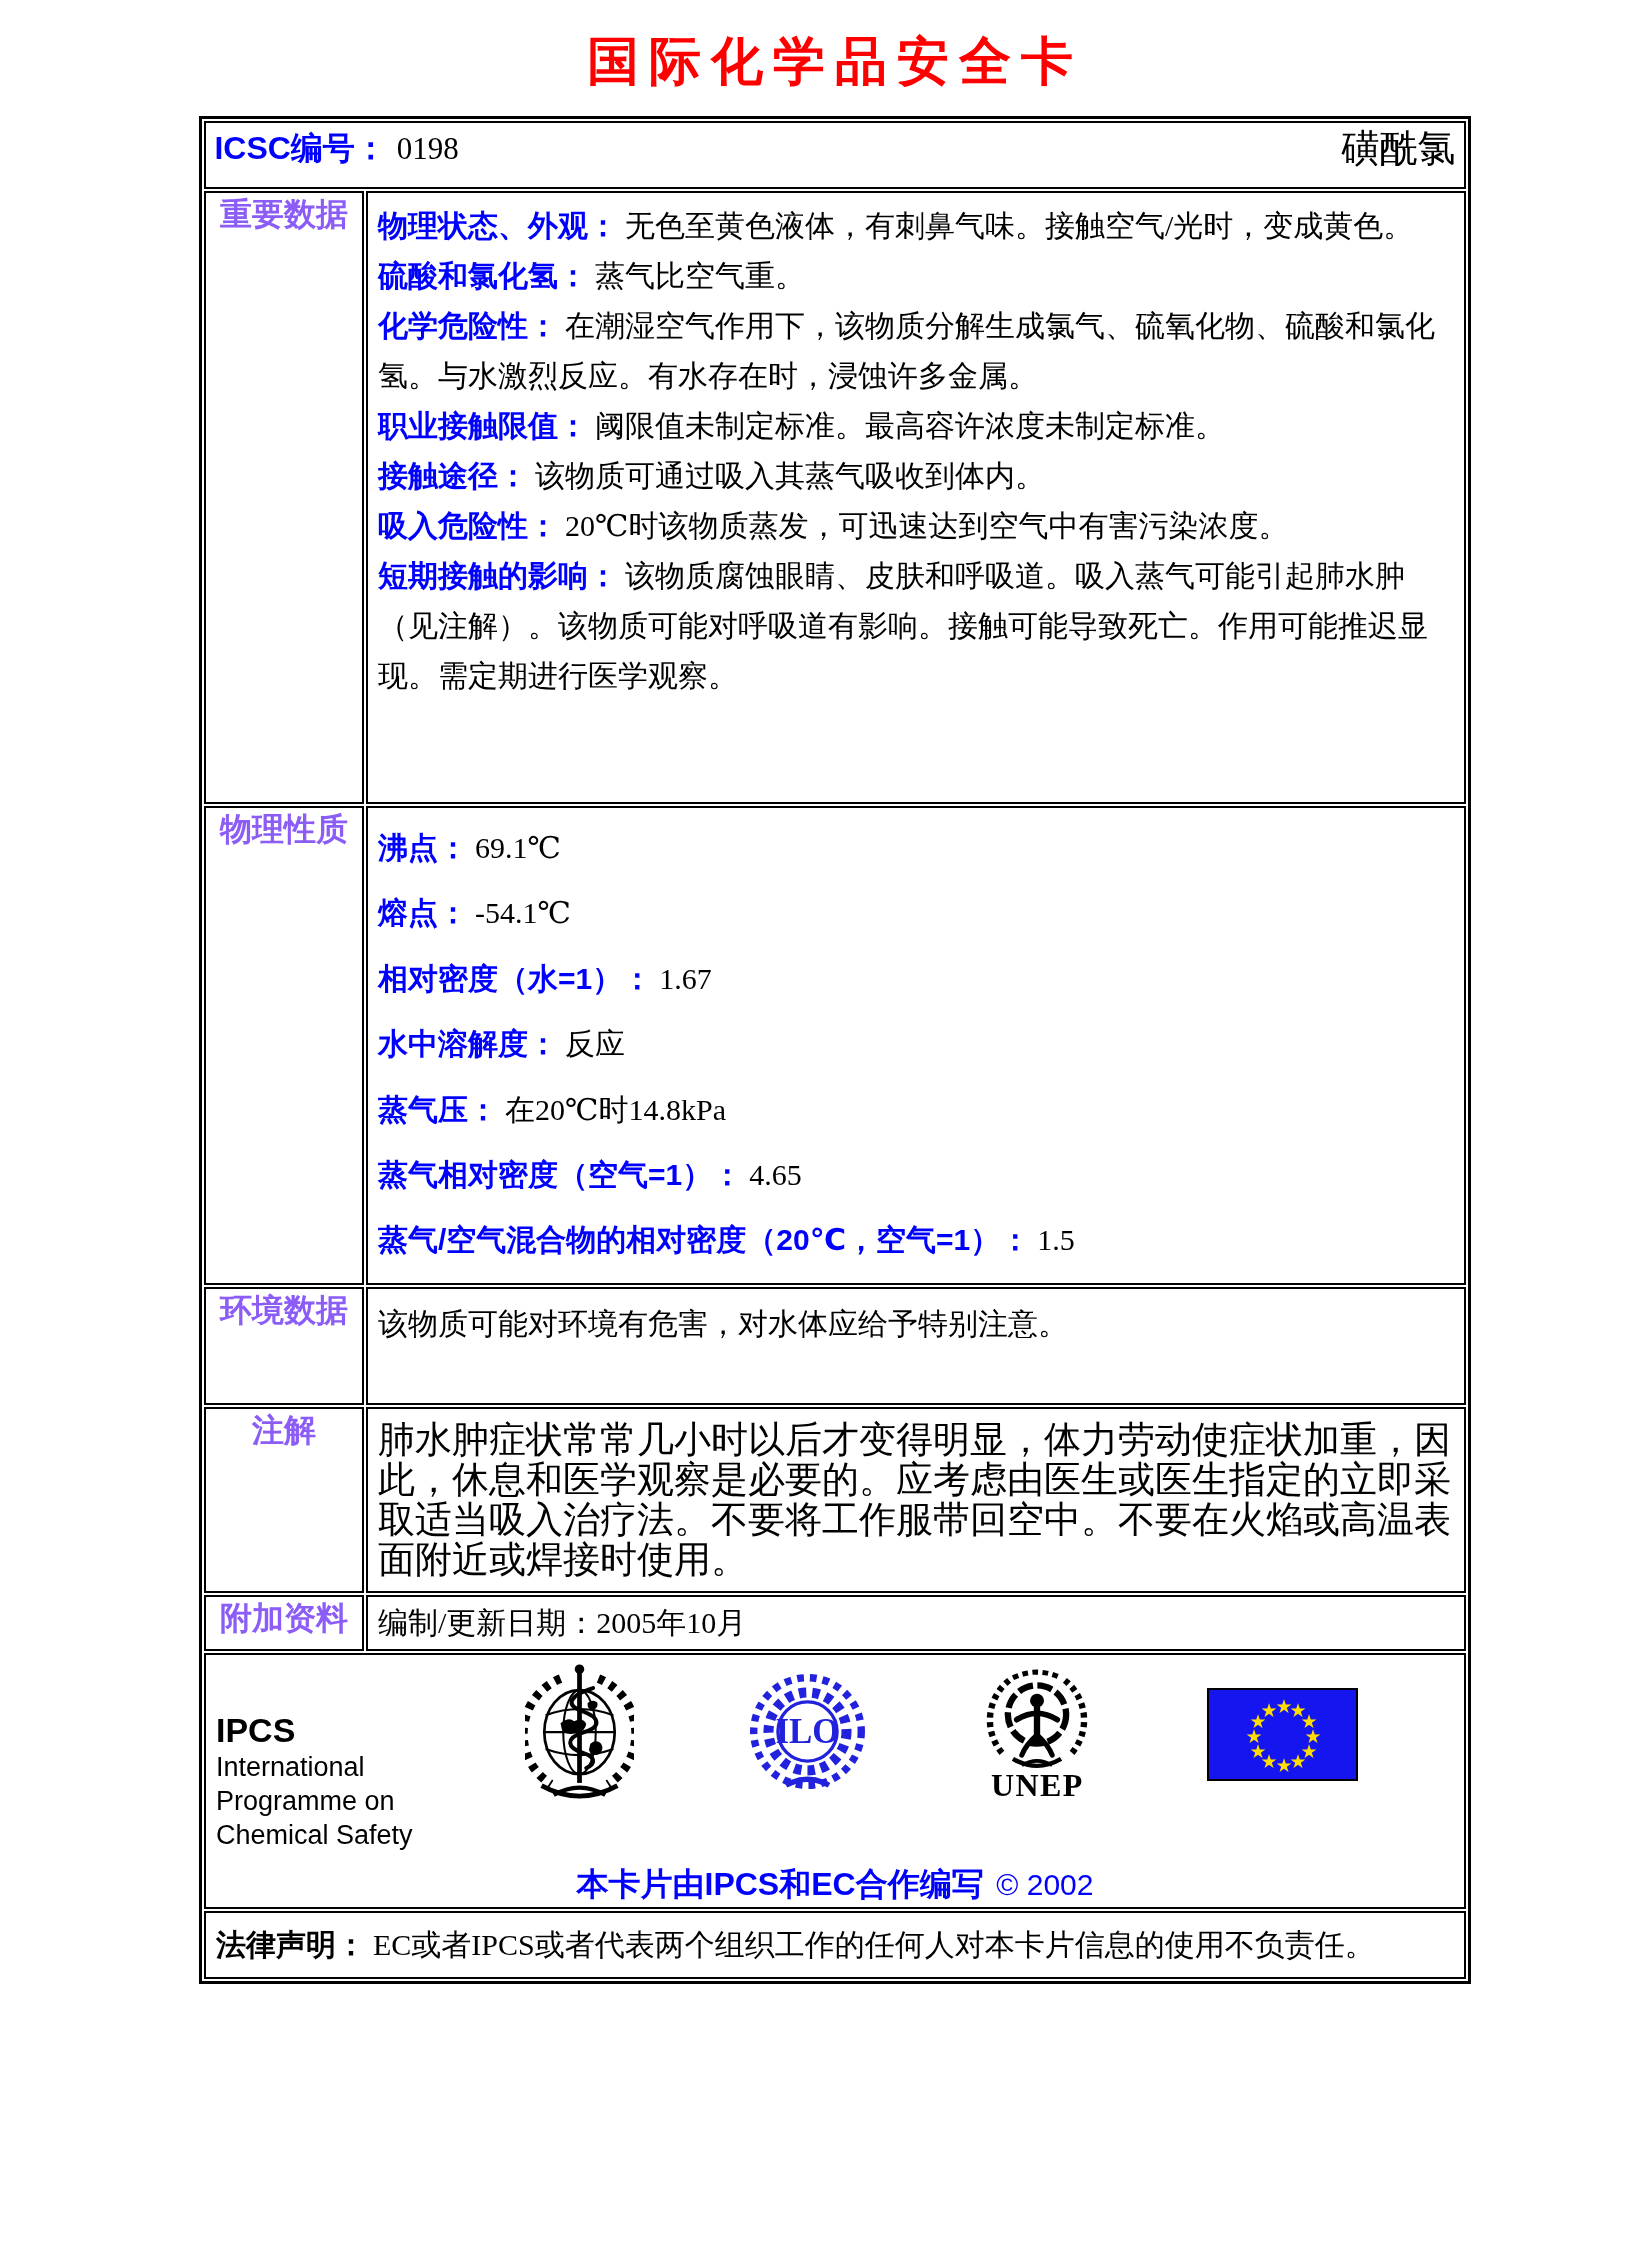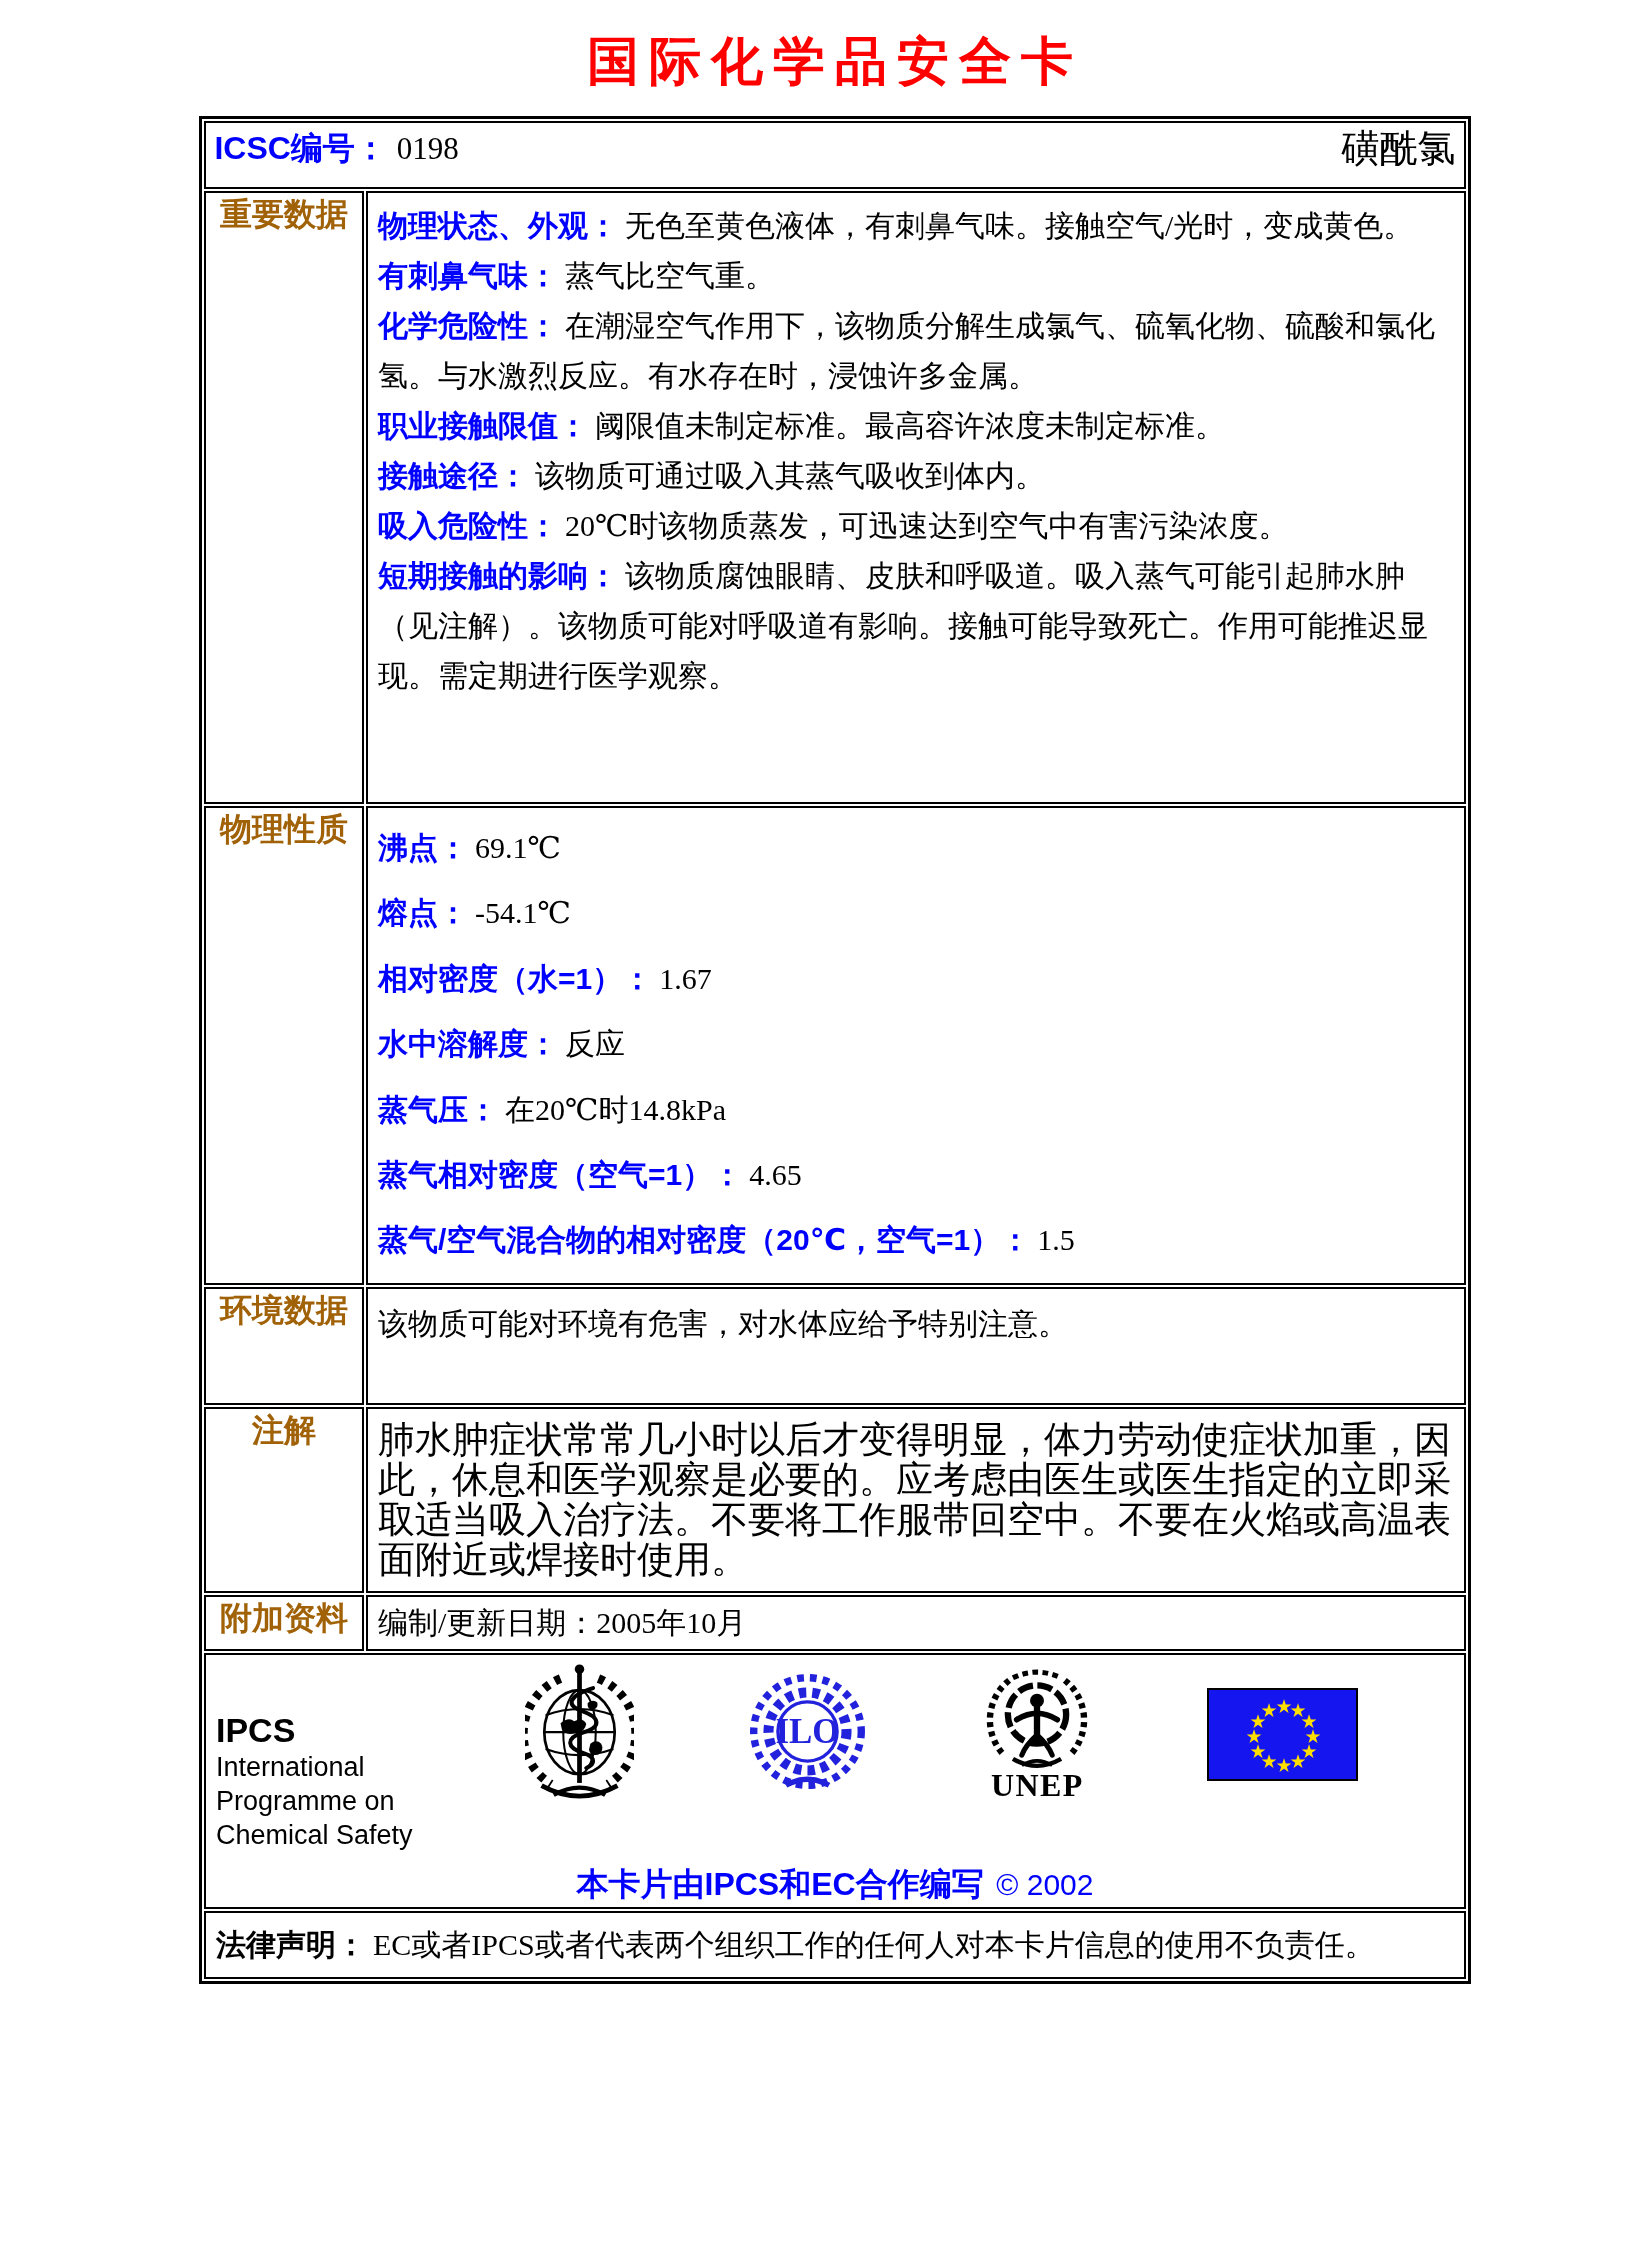--- a/index.html
+++ b/index.html
@@ -35,21 +35,21 @@
     color:#0000ff; font-weight:bold;
     font-family:"Liberation Sans","DejaVu Sans",sans-serif;
   }
   .hdr-flex .blue-lbl { font-size:32px; }
   .hdr-flex .icsc-num { font-size:31px; margin-left:10px; }
   .hdr-flex .chem { font-size:38px; }
 
   
   td.rowlabel {
     vertical-align:middle; text-align:center;
-    color:#a16207; font-weight:bold; font-size:32px;
+    color:#8b5cf6; font-weight:bold; font-size:32px;
     font-family:"Liberation Sans","DejaVu Sans",sans-serif;
   }
 
   
   td.content { font-size:30px; }
   .item .lbl {
     color:#0000ff; font-weight:bold; font-size:30px;
     font-family:"Liberation Sans","DejaVu Sans",sans-serif;
     margin-right:7px;
   }
@@ -132,21 +132,21 @@
           </div>
           <div class="chem">磺酰氯</div>
         </div>
       </td>
     </tr>
 
     <tr>
       <td class="rowlabel">重要数据</td>
       <td class="content imp">
         <div class="item"><span class="lbl">物理状态、外观：</span><span>无色至黄色液体，有刺鼻气味。接触空气/光时，变成黄色。</span></div>
-        <div class="item"><span class="lbl">有刺鼻气味：</span><span>蒸气比空气重。</span></div>
+        <div class="item"><span class="lbl">硫酸和氯化氢：</span><span>蒸气比空气重。</span></div>
         <div class="item"><span class="lbl">化学危险性：</span><span>在潮湿空气作用下，该物质分解生成氯气、硫氧化物、硫酸和氯化氢。与水激烈反应。有水存在时，浸蚀许多金属。</span></div>
         <div class="item"><span class="lbl">职业接触限值：</span><span>阈限值未制定标准。最高容许浓度未制定标准。</span></div>
         <div class="item"><span class="lbl">接触途径：</span><span>该物质可通过吸入其蒸气吸收到体内。</span></div>
         <div class="item"><span class="lbl">吸入危险性：</span><span>20℃时该物质蒸发，可迅速达到空气中有害污染浓度。</span></div>
         <div class="item"><span class="lbl">短期接触的影响：</span><span>该物质腐蚀眼睛、皮肤和呼吸道。吸入蒸气可能引起肺水肿（见注解）。该物质可能对呼吸道有影响。接触可能导致死亡。作用可能推迟显现。需定期进行医学观察。</span></div>
       </td>
     </tr>
 
     <tr>
       <td class="rowlabel">物理性质</td>

